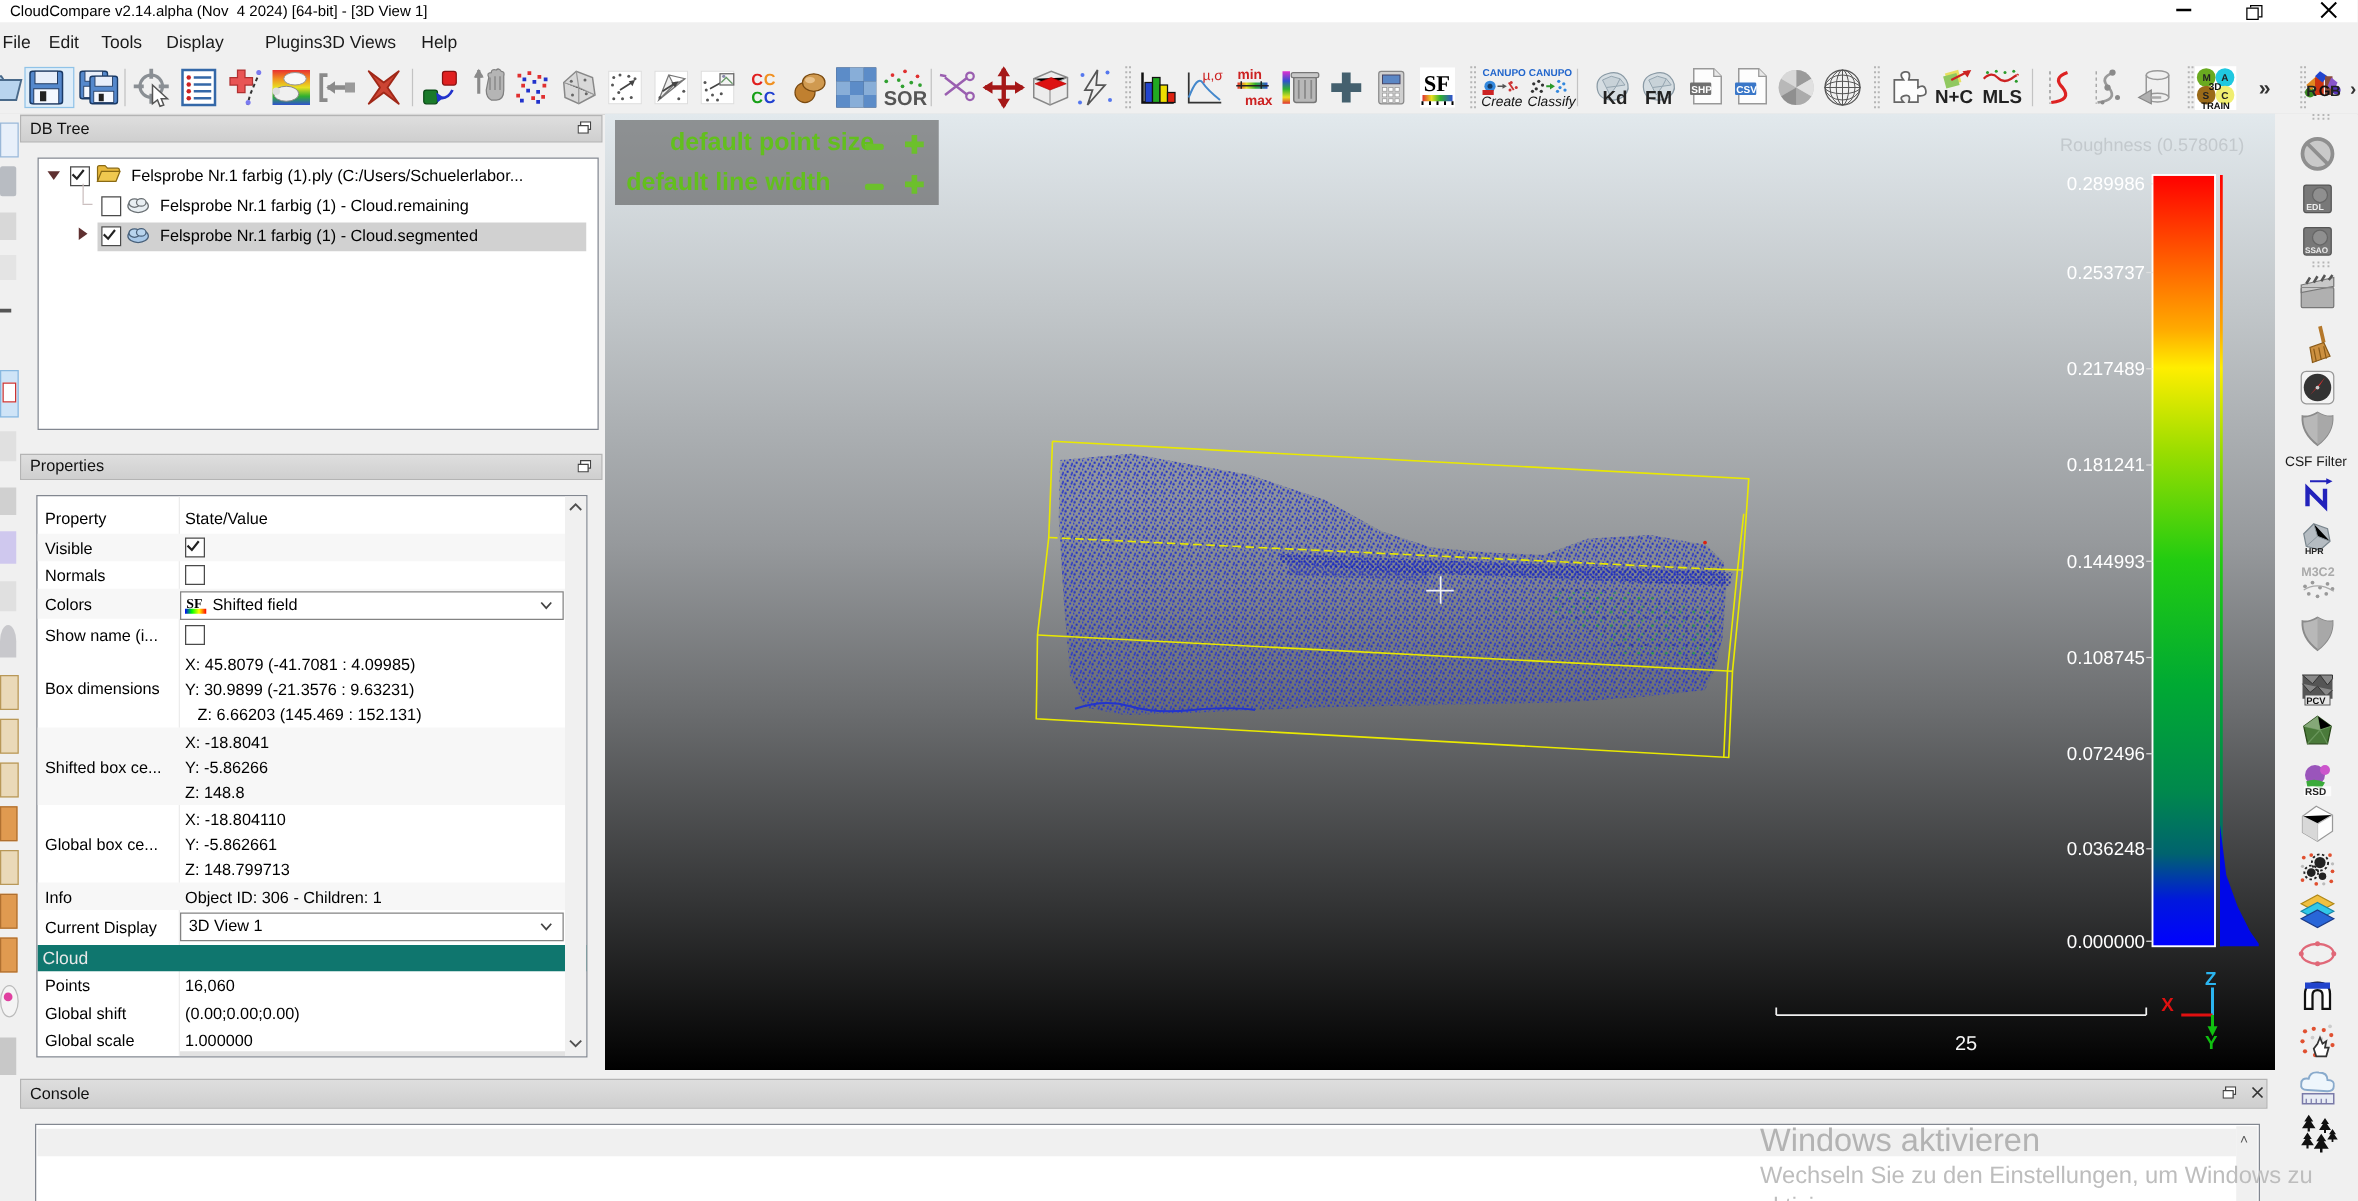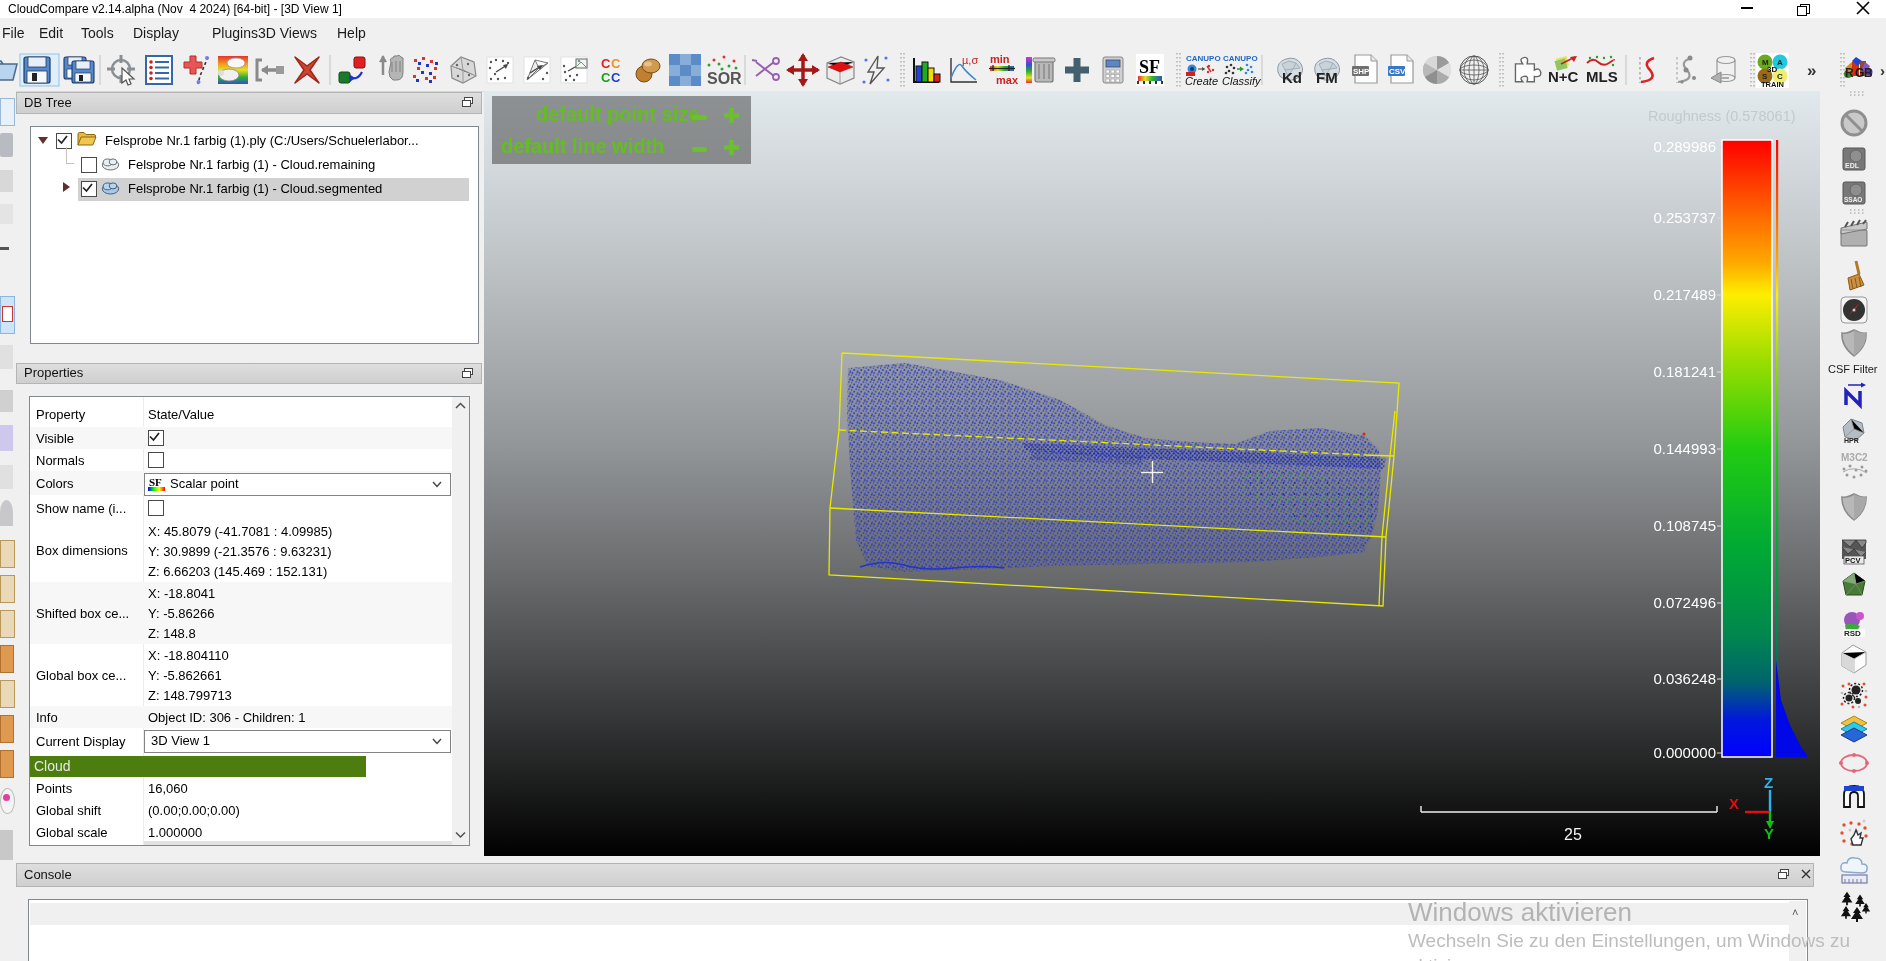--- a/index.html
+++ b/index.html
@@ -596,49 +596,49 @@
         <rect x="0" y="12" width="17" height="4" fill="url(#sfg1)"></rect>
         <defs>
           <linearGradient id="sfg1">
             <stop offset="0" stop-color="#00f"></stop>
             <stop offset=".33" stop-color="#0f0"></stop>
             <stop offset=".66" stop-color="#ff0"></stop>
             <stop offset="1" stop-color="#f00"></stop>
           </linearGradient>
         </defs>
       </svg>
-    <div class="abs proplbl" style="left:25px;top:2px;">Scalar point</div>
+    <div class="abs proplbl" style="left:25px;top:2px;">Shifted field</div>
     <svg class="abs" style="right:8px;top:7px;" width="10" height="7">
         <path d="M1,1 L5,5.5 L9,1" stroke="#444" stroke-width="1.4" fill="none"></path>
       </svg>
   </div>
   <div class="abs proplbl" style="left:6px;top:104px;">Show name (i...</div>
   <div class="cb" style="left:118px;top:103px;"></div>
   <div class="abs proplbl" style="left:6px;top:146px;">Box dimensions</div>
   <div class="abs proplbl" style="left:118px;top:127px;">X: 45.8079 (-41.7081 : 4.09985)</div>
   <div class="abs proplbl" style="left:118px;top:147px;">Y: 30.9899 (-21.3576 : 9.63231)</div>
-  <div class="abs proplbl" style="left:118px;top:167px;">Z: 6.66203 (145.469 : 152.131)</div>
+  <div class="abs proplbl" style="left:128px;top:167px;">Z: 6.66203 (145.469 : 152.131)</div>
   <div class="abs proplbl" style="left:6px;top:209px;">Shifted box ce...</div>
   <div class="abs proplbl" style="left:118px;top:189px;">X: -18.8041</div>
   <div class="abs proplbl" style="left:118px;top:209px;">Y: -5.86266</div>
   <div class="abs proplbl" style="left:118px;top:229px;">Z: 148.8</div>
   <div class="abs proplbl" style="left:6px;top:271px;">Global box ce...</div>
   <div class="abs proplbl" style="left:118px;top:251px;">X: -18.804110</div>
   <div class="abs proplbl" style="left:118px;top:271px;">Y: -5.862661</div>
   <div class="abs proplbl" style="left:118px;top:291px;">Z: 148.799713</div>
   <div class="abs proplbl" style="left:6px;top:313px;">Info</div>
   <div class="abs proplbl" style="left:118px;top:313px;">Object ID: 306 - Children: 1</div>
   <div class="abs proplbl" style="left:6px;top:337px;">Current Display</div>
   <div class="abs" style="left:114px;top:333px;width:305px;height:21px;background:#fff;border:1px solid #838383;">
     <div class="abs proplbl" style="left:6px;top:2px;">3D View 1</div>
     <svg class="abs" style="right:8px;top:7px;" width="10" height="7">
         <path d="M1,1 L5,5.5 L9,1" stroke="#444" stroke-width="1.4" fill="none"></path>
       </svg>
   </div>
-  <div class="abs" style="left:0;top:359px;width:336px;height:21px;background:#4d7c0f;">
+  <div class="abs" style="left:0;top:359px;width:440px;height:21px;background:#0f766e;">
     <div class="abs" style="left:4px;top:2px;font-size:14px;color:#e8e8e8;">Cloud</div>
   </div>
   <div class="abs proplbl" style="left:6px;top:384px;">Points</div>
   <div class="abs proplbl" style="left:118px;top:384px;">16,060</div>
   <div class="abs proplbl" style="left:6px;top:406px;">Global shift</div>
   <div class="abs proplbl" style="left:118px;top:406px;">(0.00;0.00;0.00)</div>
   <div class="abs proplbl" style="left:6px;top:428px;">Global scale</div>
   <div class="abs proplbl" style="left:118px;top:428px;">1.000000</div>
   <div class="abs" style="left:114px;top:444px;width:308px;height:4px;background:#e2e2e2;"></div>
   <div class="abs" style="left:422px;top:0;width:17px;height:448px;background:#f0f0f0;">

